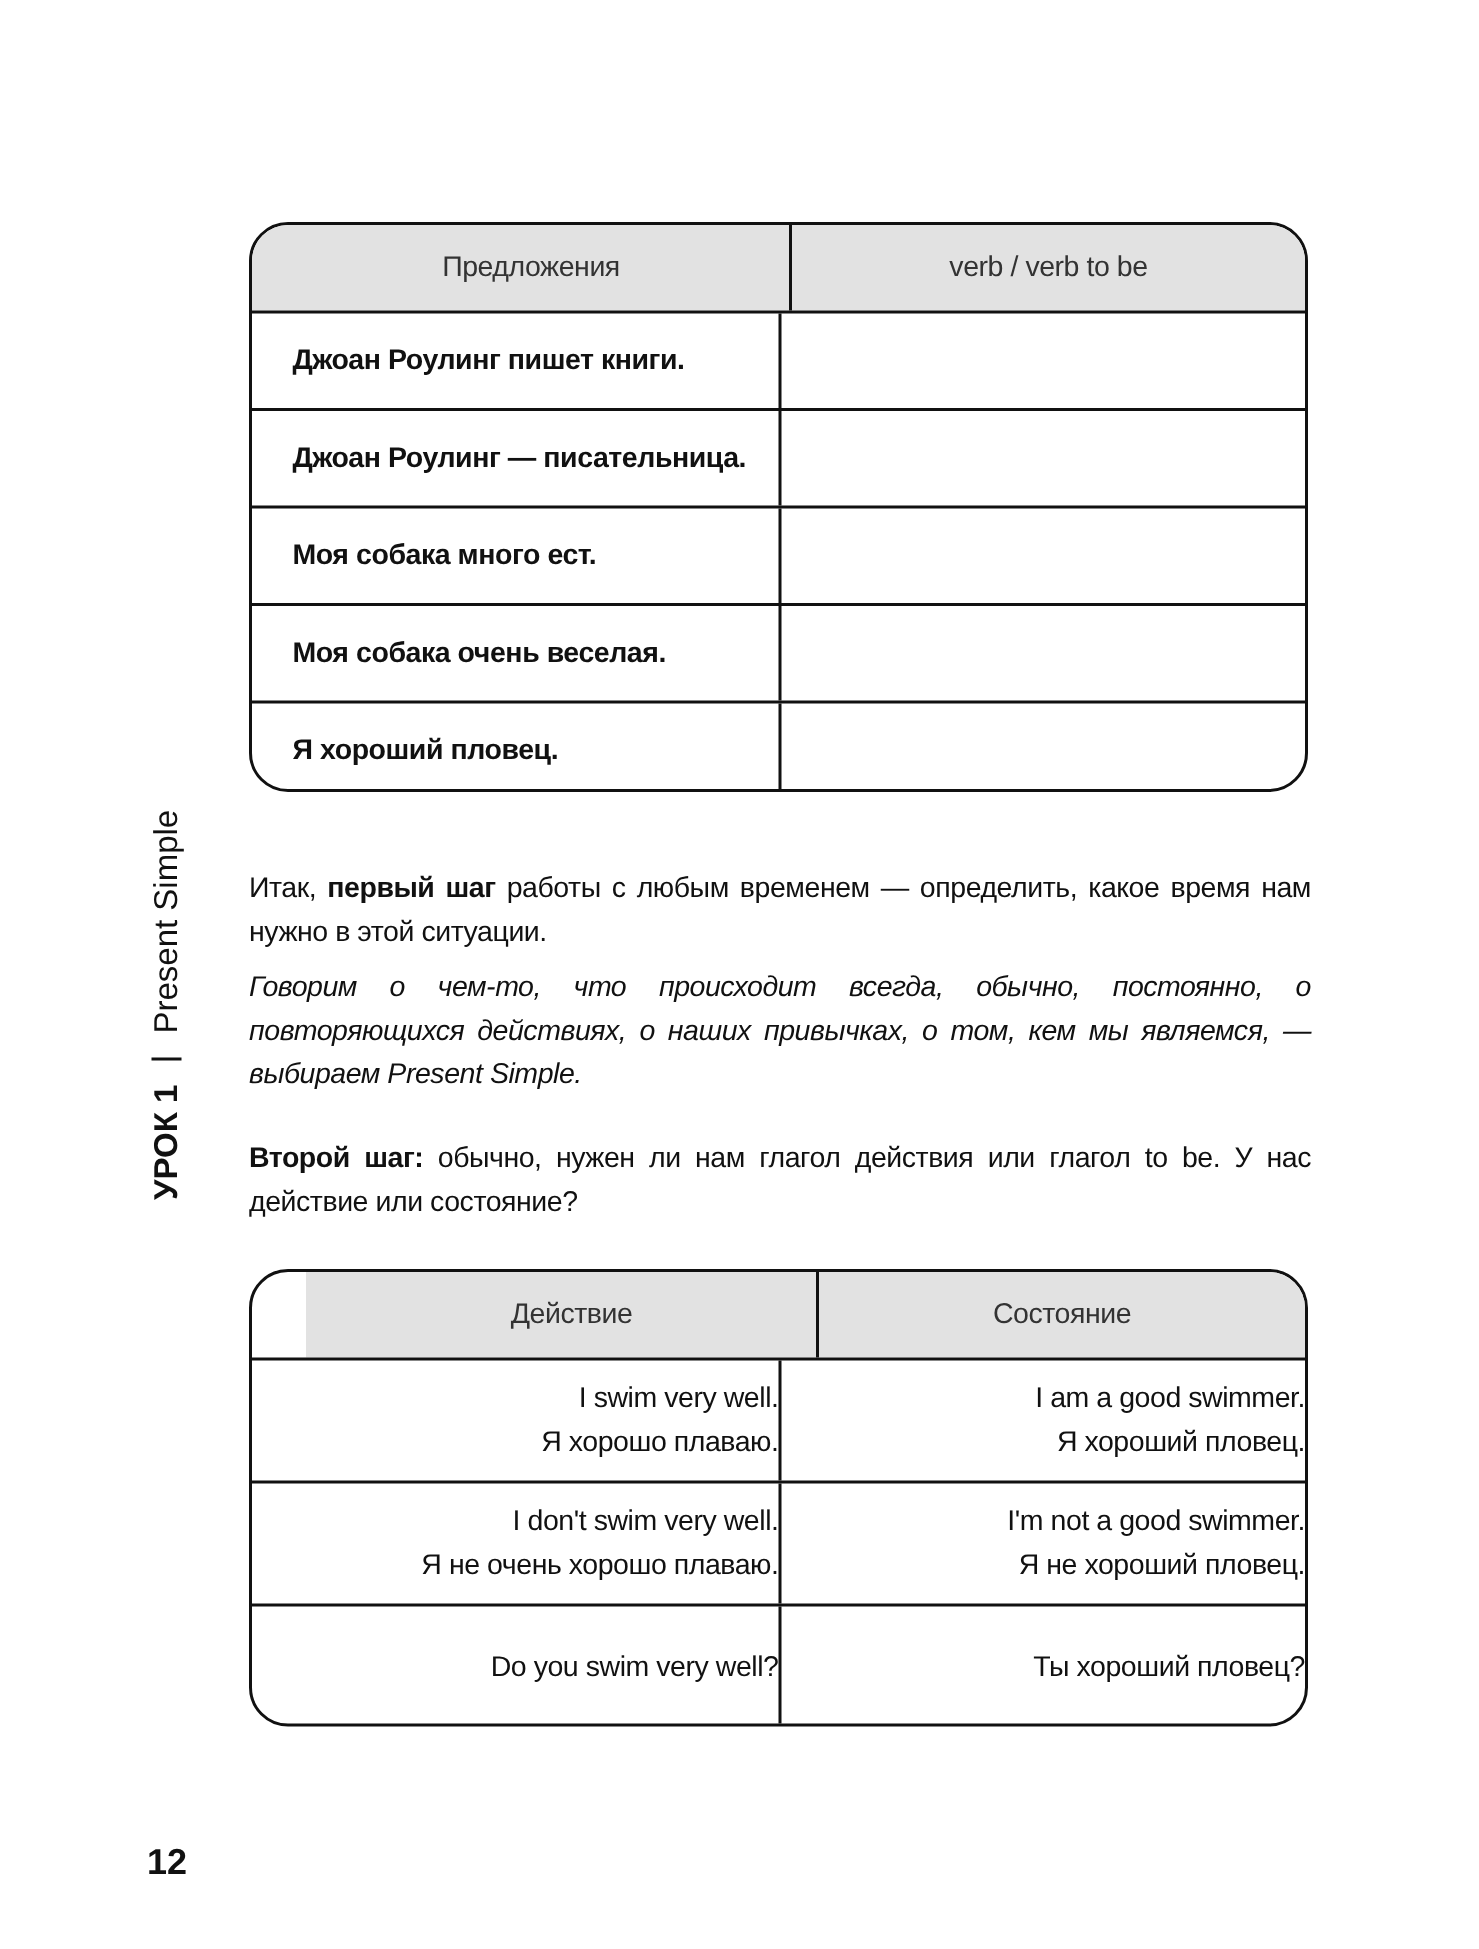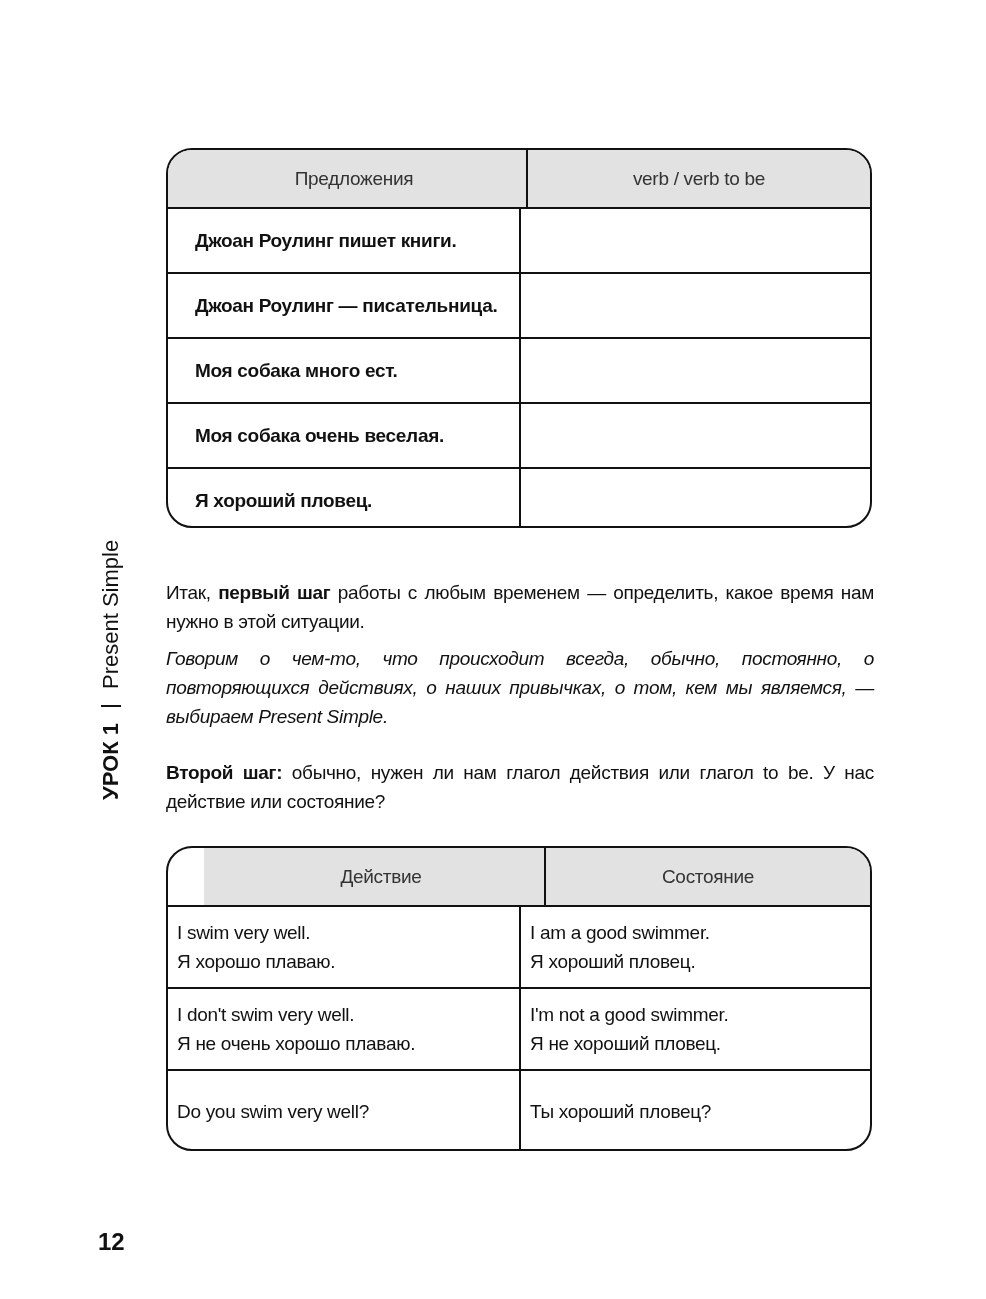--- a/index.html
+++ b/index.html
@@ -17,21 +17,21 @@
   .tbl .head .cell { align-items: center; color: #333; font-size: 19px; }
 
   #t1 { top: 148px; height: 380px; }
   #t1 .head { height: 57px; }
   #t1 .body-row { height: 65px; }
   #t1 .body-row .cell:first-child { padding-left: 27px; font-weight: bold; }
 
   #t2 { top: 846px; height: 305px; }
   #t2 .head { height: 57px; margin-left: 36px; }
   #t2 .body-row { height: 82px; }
-  #t2 .body-row .cell { padding-left: 9px; line-height: 29px; }
+  #t2 .body-row .cell { padding-left: 37px; line-height: 29px; text-align: right; }
 
   .para { position: absolute; left: 166px; width: 708px; font-size: 19px;
           line-height: 29px; letter-spacing: -0.3px; text-align: justify; margin: 0; }
   .para b { font-weight: bold; }
 
   .side { position: absolute; left: 96px; top: 800px; transform-origin: 0 0;
           transform: rotate(-90deg); white-space: nowrap; display: flex; align-items: center;
           height: 30px; }
   .side .lesson { font-weight: bold; font-size: 22px; }
   .side .sep { display: inline-block; width: 2px; height: 20px; background: #111; margin: 0 16px; }

